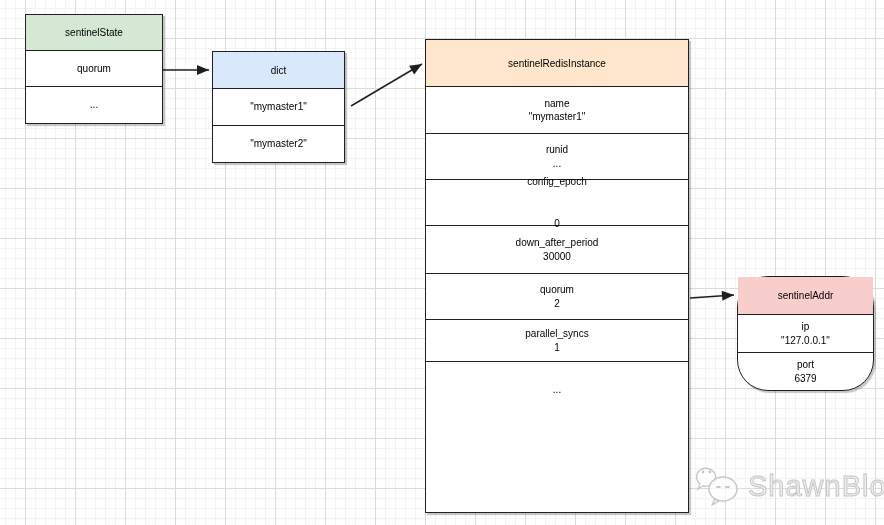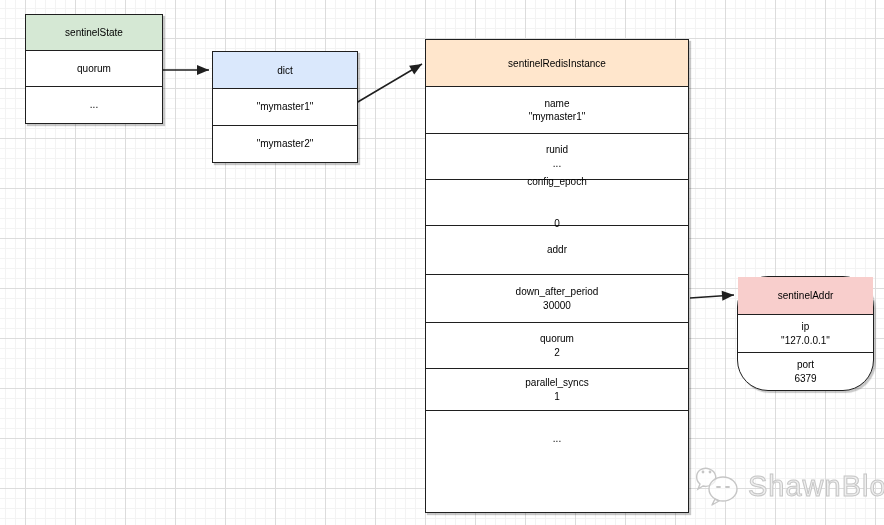--- a/index.html
+++ b/index.html
@@ -67,42 +67,39 @@
     <path d="M351,106 L422,64" stroke="#1f1f1f" stroke-width="1.5" fill="none" marker-end="url(#ah)"></path>
     <path d="M690,298 L734,295" stroke="#1f1f1f" stroke-width="1.5" fill="none" marker-end="url(#ah)"></path>
   </svg>
 
   <div class="node" style="left:25px;top:14px;width:138px;height:110px;">
     <div class="node-header" style="height: 36px; background: rgb(213, 232, 212);">sentinelState</div>
     <div class="row" style="height:36px;">quorum</div>
     <div class="row" style="height:36px;">...</div>
   </div>
 
-  <div class="node" style="left:212px;top:51px;width:146px;height:112px;">
+  <div class="node" style="left:212px;top:51px;width:133px;height:112px;">
     <div class="node-header" style="height: 37px; background: rgb(218, 232, 252);">dict</div>
     <div class="row" style="height:37px;">"mymaster1"</div>
     <div class="row" style="height:36px;">"mymaster2"</div>
   </div>
 
   <div class="node" style="left:425px;top:39px;width:264px;height:474px;">
     <div class="node-header" style="height: 47px; background: rgb(255, 230, 204);">sentinelRedisInstance</div>
     <div class="row" style="height:47px;">
       <span>name</span>
       <span>"mymaster1"</span>
     </div>
     <div class="row" style="height:46px;">
       <span>runid</span>
       <span>...</span>
     </div>
     <div class="row" style="height:46px;gap:28px;">
       <span>config_epoch</span>
       <span>0</span>
-    </div>
-    <div class="row" style="height:49px;">
-      <span>addr</span>
     </div>
     <div class="row" style="height:48px;">
       <span>down_after_period</span>
       <span>30000</span>
     </div>
     <div class="row" style="height:46px;">
       <span>quorum</span>
       <span>2</span>
     </div>
     <div class="row" style="height:42px;">

